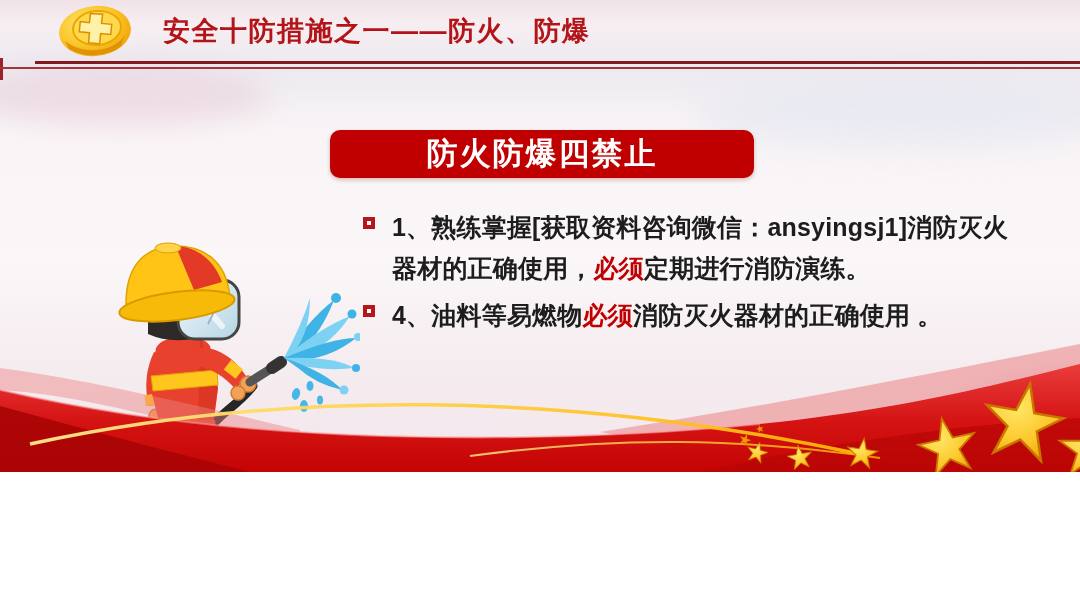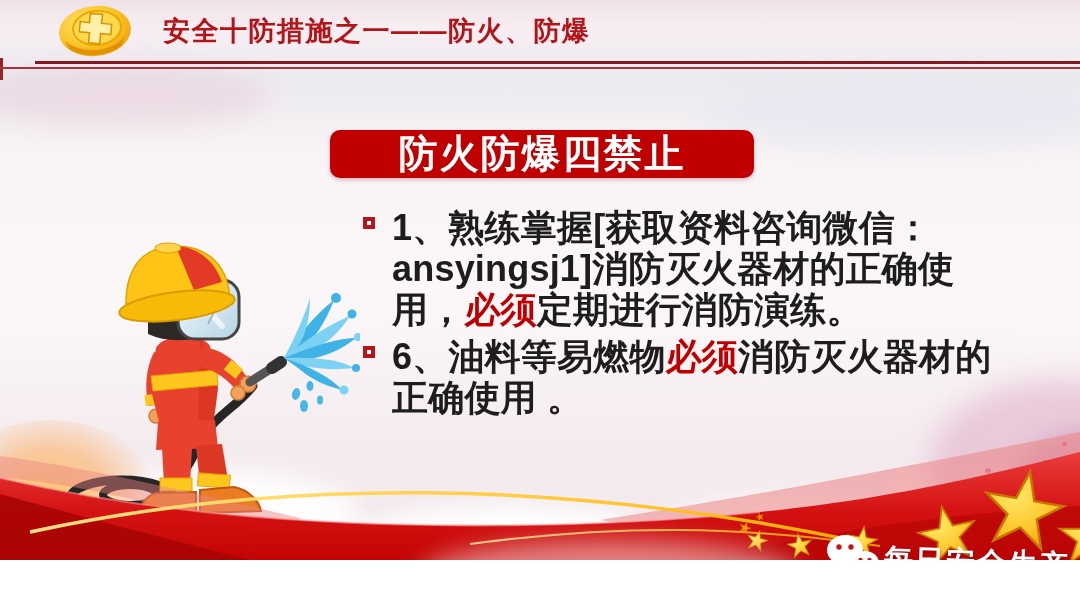--- a/index.html
+++ b/index.html
@@ -1,19 +1,19 @@
 <!DOCTYPE html>
 <html><head>
 <meta charset="utf-8">
 <style>
   * { margin:0; padding:0; box-sizing:border-box; }
   html,body { width:1080px; height:608px; }
   body { font-family:"Liberation Sans", sans-serif; }
   .slide {
-    position:relative; width:1080px; height:560px; overflow:hidden;
+    position:relative; width:1080px; height:472px; overflow:hidden;
     background:linear-gradient(180deg,#efe2e7 0%, #f7eef2 5%, #eceaf0 14%, #f9f4f6 28%, #fbf7f8 55%, #f5ecf0 78%, #f2e7ec 100%);
   }
   .blob { position:absolute; border-radius:50%; }
 
   
   .header-title{
     position:absolute; left:163px; top:13px;
     font-size:27px; font-weight:bold; color:#b31418; letter-spacing:1.5px;
     white-space:nowrap;
   }
@@ -22,30 +22,30 @@
   .rule-line-bottom { position:absolute; top:67px; left:0; right:0; height:2px; background:#a2343a; }
   .edge-tick { position:absolute; top:58px; left:0; width:3px; height:22px; background:#9b2228; }
 
   
   .banner{
     position:absolute; left:330px; top:130px; width:424px; height:48px;
     background:#c00000; border-radius:10px;
     display:flex; align-items:center; justify-content:center;
     box-shadow:0 2px 4px rgba(120,0,0,.25);
   }
-  .banner-text{ color:#ffffff; font-size:39px; font-weight:bold; letter-spacing:2px; }
+  .banner-text{ color:#ffffff; font-size:31px; font-weight:bold; letter-spacing:2px; }
 
   
   .rules{
     position:absolute; left:363px; top:207px; width:662px;
     list-style:none; z-index:6;
   }
   .rule-item{
     position:relative; padding-left:29px; margin-bottom:6px;
-    font-size:36px; line-height:41px; color:#1d1d1d; font-weight:600;
+    font-size:25px; line-height:41px; color:#1d1d1d; font-weight:600;
     letter-spacing:0.2px;
   }
   .checkbox{
     position:absolute; left:0; top:10px; width:12px; height:12px;
     background:#ffffff; border:4px solid #b5151b; display:inline-block;
   }
   .em{ color:#c00000; font-weight:bold; }
 
   
   .firefighter { position:absolute; left:50px; top:236px; z-index:4; }
@@ -103,21 +103,21 @@
   <div class="rule-line-top"></div>
   <div class="rule-line-bottom"></div>
 
   <div class="banner">
     <span class="banner-text">防火防爆四禁止</span>
   </div>
 
   <ul class="rules">
       <li class="rule-item"><span class="checkbox"></span><span><span>1、熟练掌握[获取资料咨询微信：ansyingsj1]消防灭火器材的正确使用，</span><span class="em">必须</span><span>定期进行消防演练。</span></span></li>
       <li class="rule-item"><span class="checkbox"></span></li>
-      <li class="rule-item"><span class="checkbox"></span><span><span>6、油料等易燃物</span><span class="em">必须</span><span>消防灭火器材的正确使用 。</span></span></li>
+      <li class="rule-item"><span class="checkbox"></span><span><span>4、油料等易燃物</span><span class="em">必须</span><span>消防灭火器材的正确使用 。</span></span></li>
     </ul>
 
   <svg class="firefighter" width="310" height="300" viewBox="0 0 310 300">
     <defs>
       <linearGradient id="visorG" x1="0" y1="0" x2="1" y2="1">
         <stop offset="0%" stop-color="#f2fafd"></stop>
           <stop offset="100%" stop-color="#b5d4e4"></stop>
       </linearGradient>
     </defs>
     <ellipse cx="150" cy="287" rx="98" ry="9" fill="rgba(150,100,100,.12)"></ellipse>

